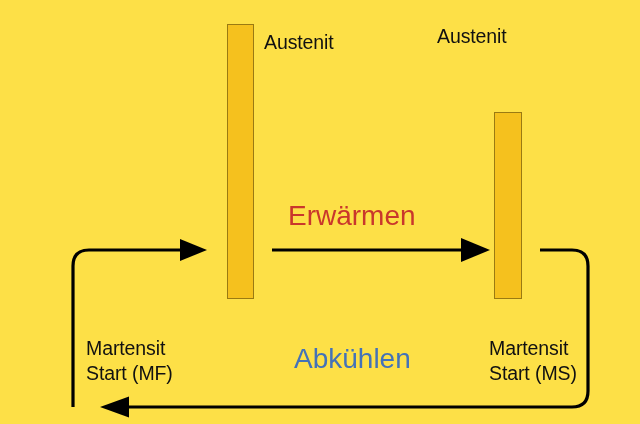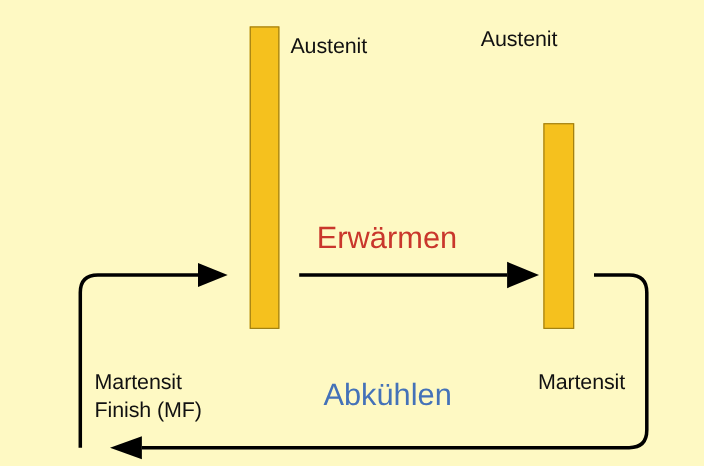--- a/index.html
+++ b/index.html
@@ -7,21 +7,21 @@
     padding: 0;
     background: #ffffff;
   }
   body {
     font-family: "Liberation Sans", sans-serif;
   }
   #canvas {
     position: relative;
     width: 640px;
     height: 424px;
-    background: #fef9c3;
+    background: #fde047;
     overflow: hidden;
   }
   .bar {
     position: absolute;
     background: #F5C11E;
     border: 1px solid #9a7a12;
     box-sizing: border-box;
   }
   #bar-austenit-start {
     left: 227px;
@@ -103,24 +103,25 @@
   <div class="label" id="label-austenit-start">
     <div>Austenit</div>
   </div>
 
   <div class="label" id="label-austenit-finish">
     <div>Austenit</div>
   </div>
 
   <div class="label" id="label-martensit-finish">
     <div>Martensit</div>
-    <div>Finish (MF)</div>
+    <div>Start (MF)</div>
   </div>
 
   <div class="label" id="label-martensit-start">
     <div>Martensit</div>
+    <div>Start (MS)</div>
   </div>
 
   <div class="process-label" id="label-erwaermen">Erwärmen</div>
 
   <div class="process-label" id="label-abkuehlen">Abkühlen</div>
 
 </div>
 
 </body></html>

